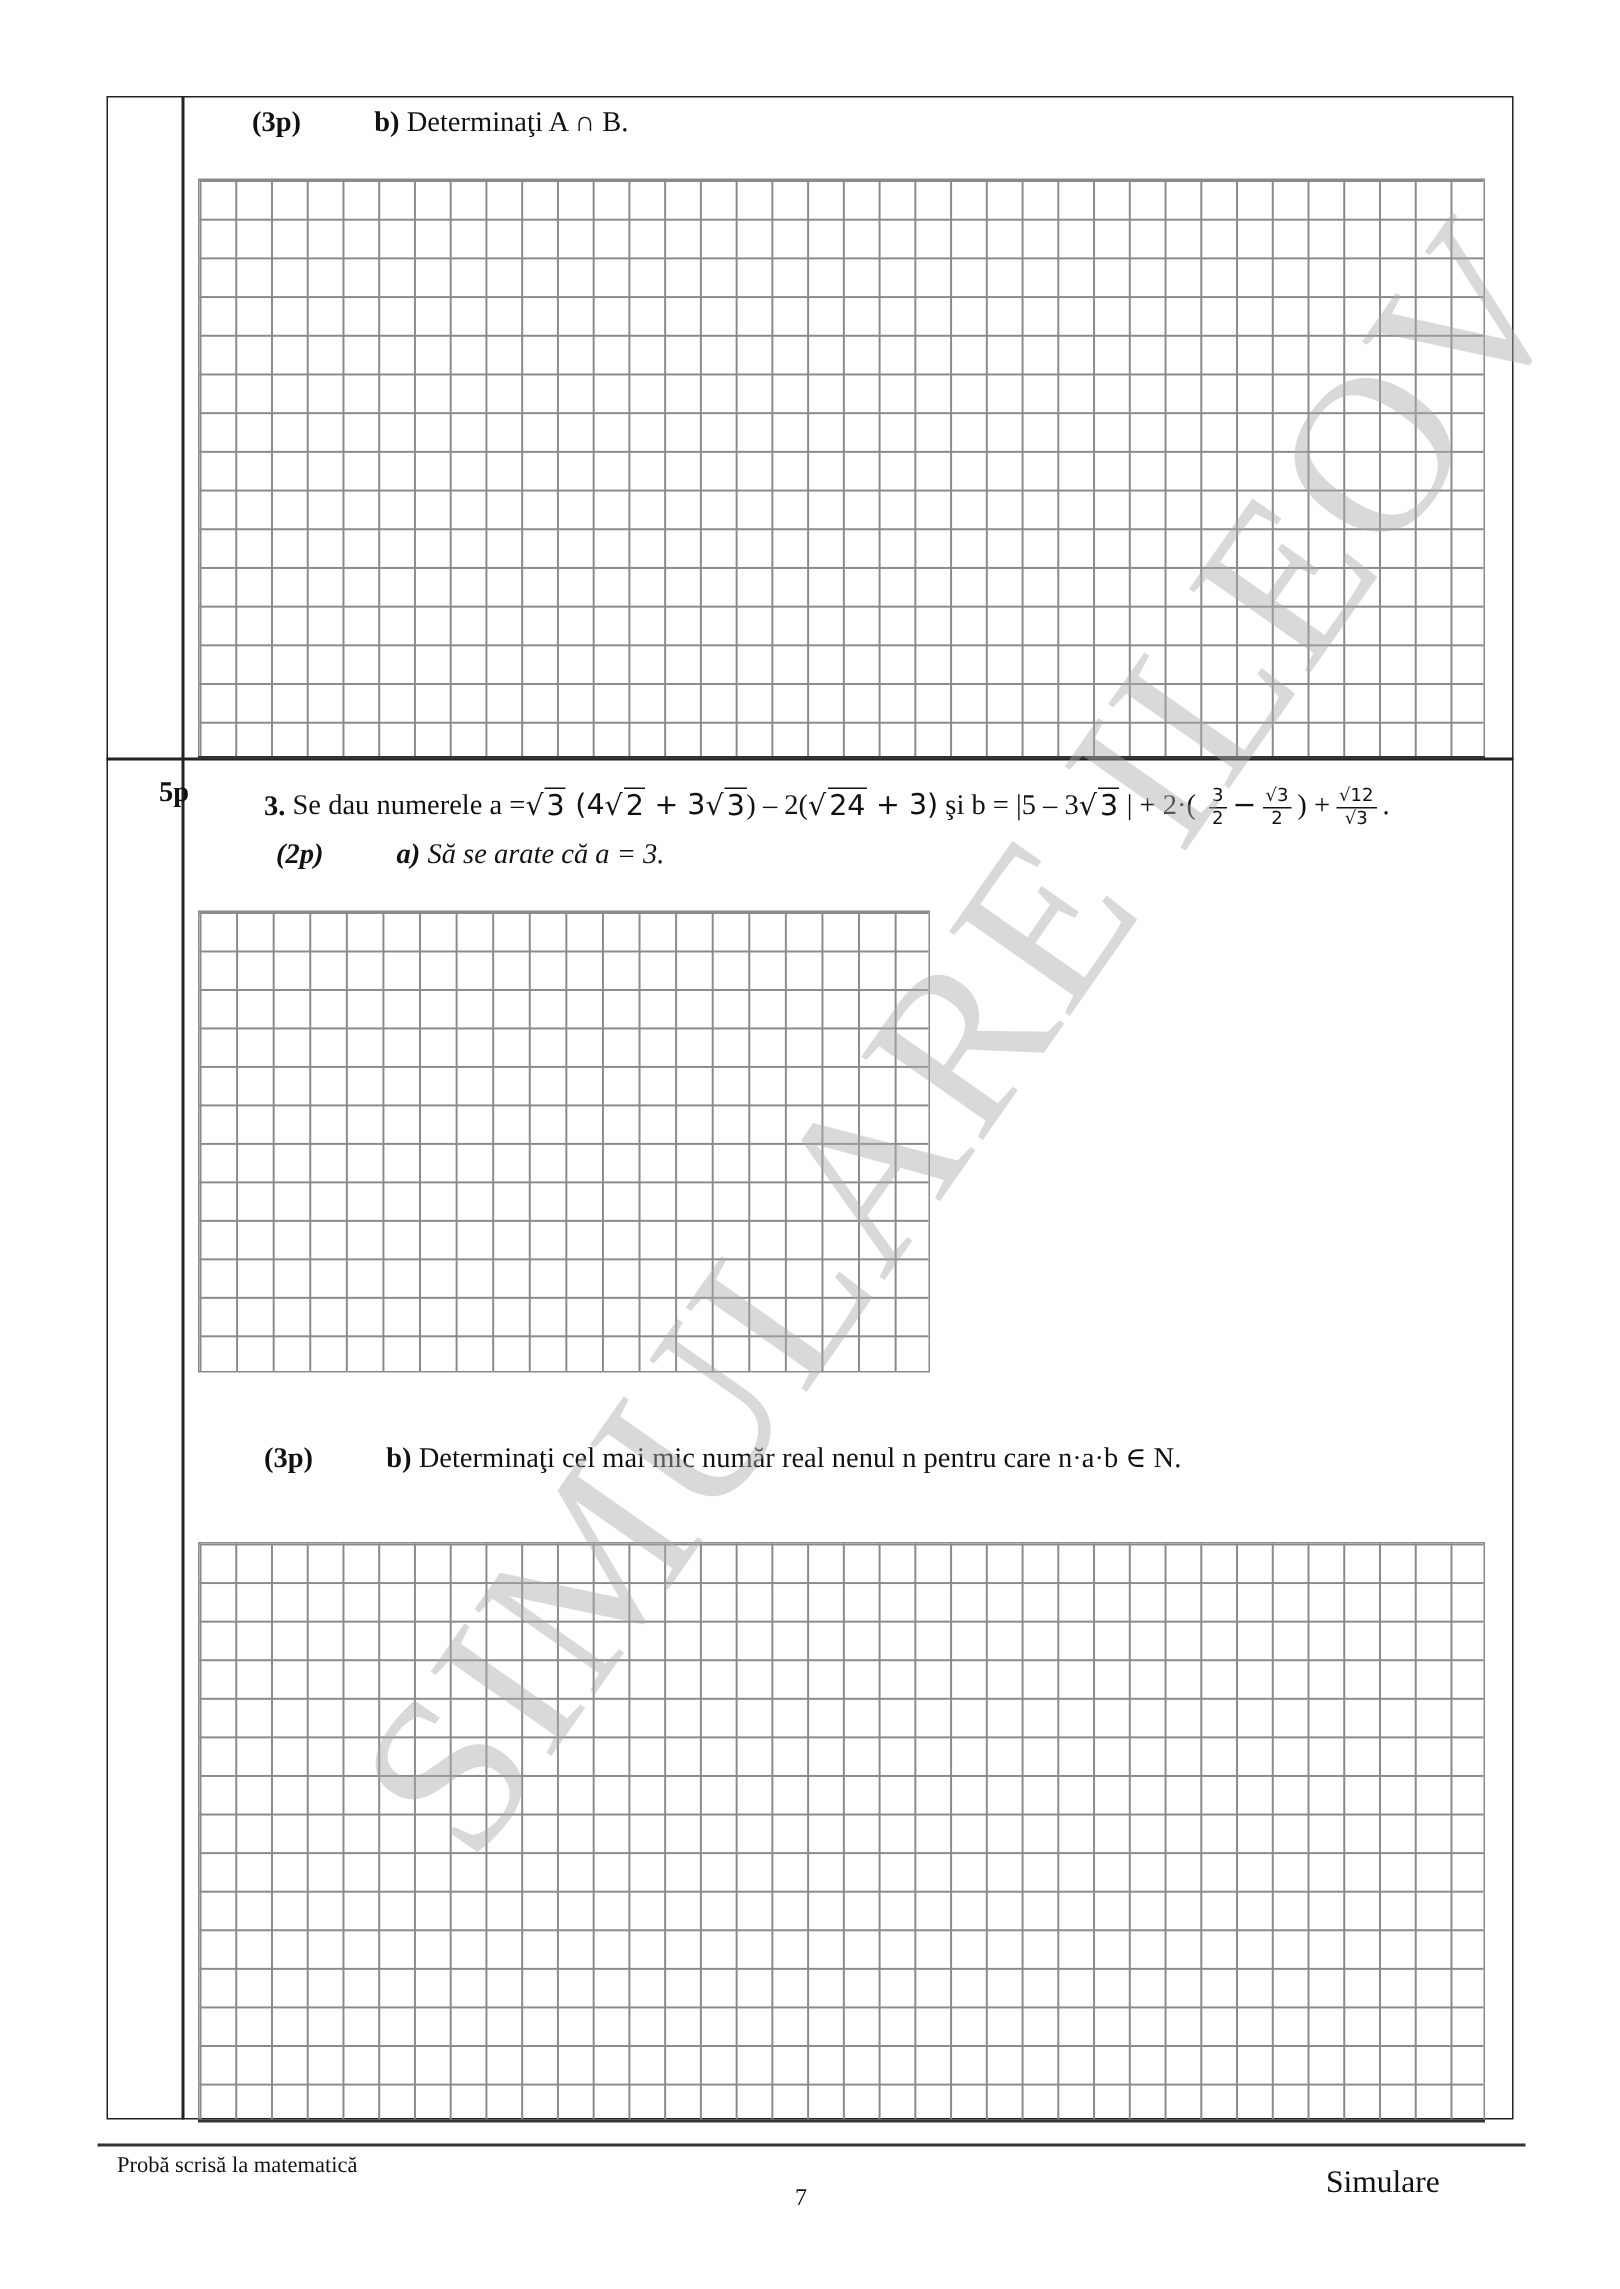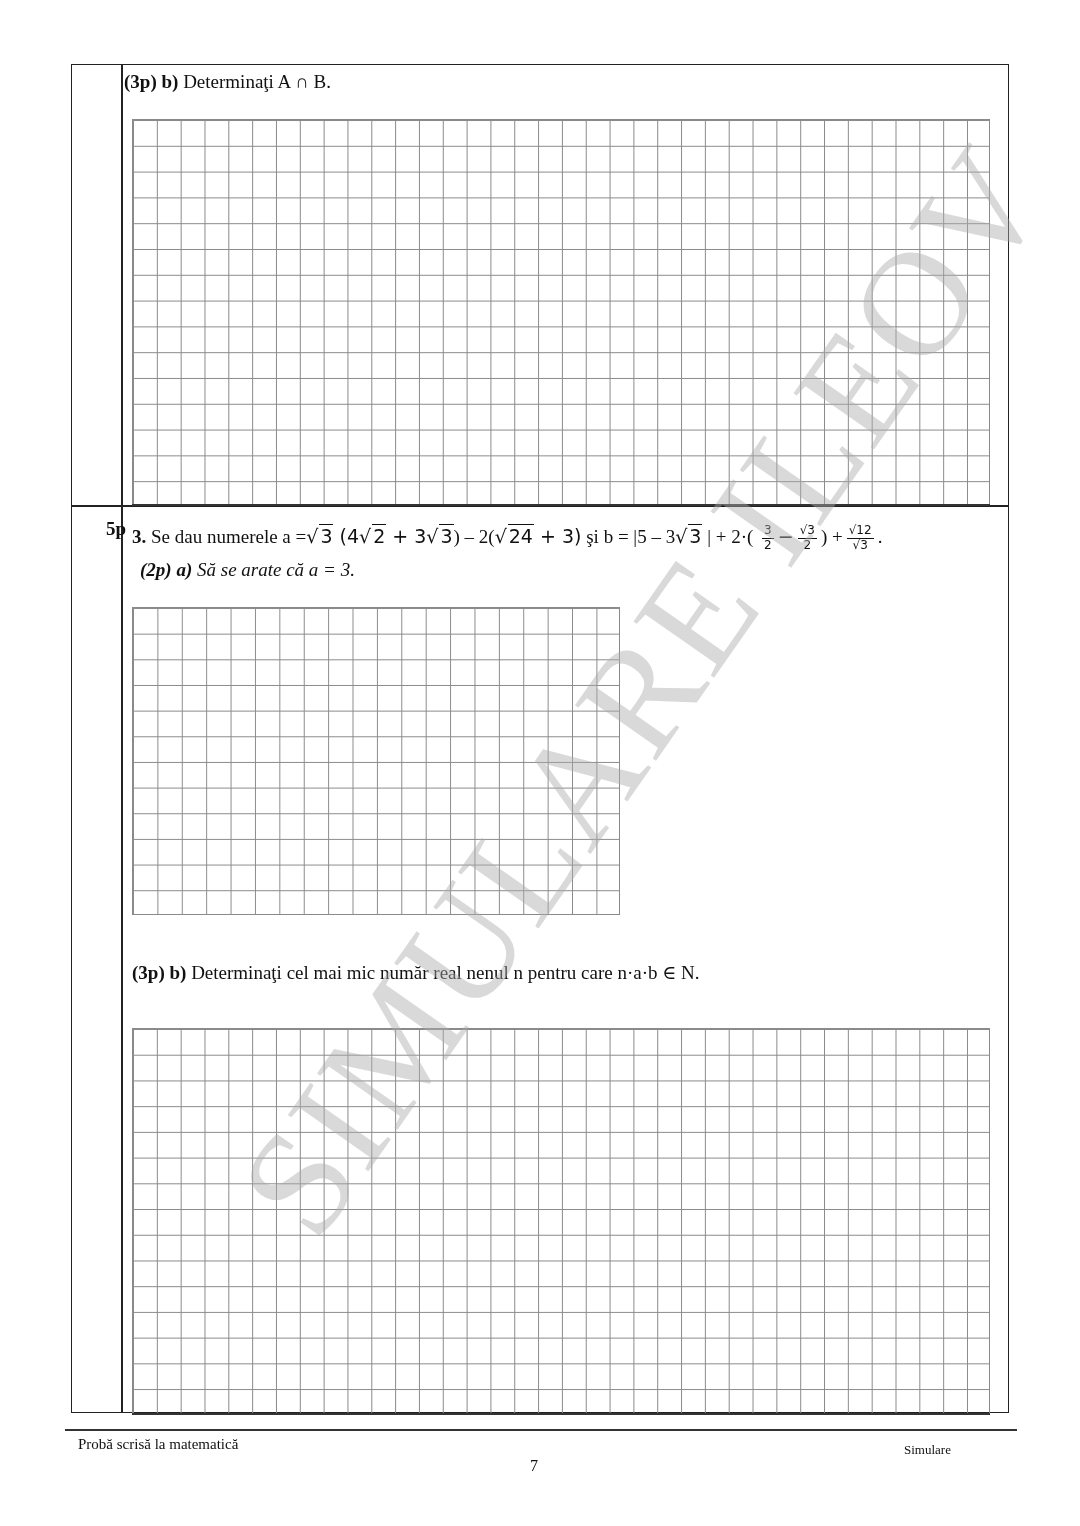--- a/index.html
+++ b/index.html
@@ -13,42 +13,42 @@
     border: 1.5px solid #222; box-sizing: border-box;
   }
   .col-divider { position: absolute; left: 121px; top: 64px; width: 1.5px; height: 1349px; background: #222; }
   .row-divider { position: absolute; left: 71px; top: 505px; width: 938px; height: 1.5px; background: #222; }
   .grid {
     position: absolute; box-sizing: border-box;
     border: 1.2px solid #8a8a8a;
   }
   .grid-bottom-line { position: absolute; height: 2px; background: #333; }
   .q-text { font-size: 19px; white-space: nowrap; line-height: 1; }
-  .q-text b { font-weight: bold; }
+  .q-text b { font-weight: bold; margin-left: 44px; }
   .pts { font-size: 19px; font-weight: bold; }
   .math { font-family: "DejaVu Sans", "Liberation Sans", sans-serif; }
   .sqrt { display: inline-block; position: relative; }
   .sqrt .rad { border-top: 1.3px solid #111; padding: 0 1px; margin-left: 1px; }
   .frac {
     display: inline-flex; flex-direction: column; align-items: center;
     vertical-align: middle; font-size: 12px; line-height: 1.15; margin: 0 4px;
     font-family: "DejaVu Sans", sans-serif;
   }
   .frac .num { border-bottom: 1px solid #111; padding: 0 2px; }
   .frac .den { padding: 0 2px; }
   .watermark {
     position: absolute; left: 40px; top: 680px;
     font-size: 150px; color: rgba(170,170,170,0.45);
     transform: rotate(-55deg); transform-origin: center;
     white-space: nowrap; font-family: "Liberation Serif", serif;
     letter-spacing: 2px; pointer-events: none; width: 1100px; text-align: center;
   }
   .footer-line { position: absolute; left: 65px; top: 1429px; width: 952px; height: 1.5px; background: #333; }
   .footer-left { position: absolute; left: 78px; top: 1436px; font-size: 15px; }
-  .footer-right { position: absolute; left: 884px; top: 1442px; font-size: 13px; margin-left: 20px; }
+  .footer-right { position: absolute; left: 884px; top: 1442px; font-size: 21px; }
   .page-num { position: absolute; left: 530px; top: 1457px; font-size: 16px; }
 </style>
 </head>
 <body>
 
 <div class="table-outer"></div>
 <div class="col-divider"></div>
 <div class="row-divider"></div>
 
 <div class="abs q-text" style="left:124px; top:72px;">

